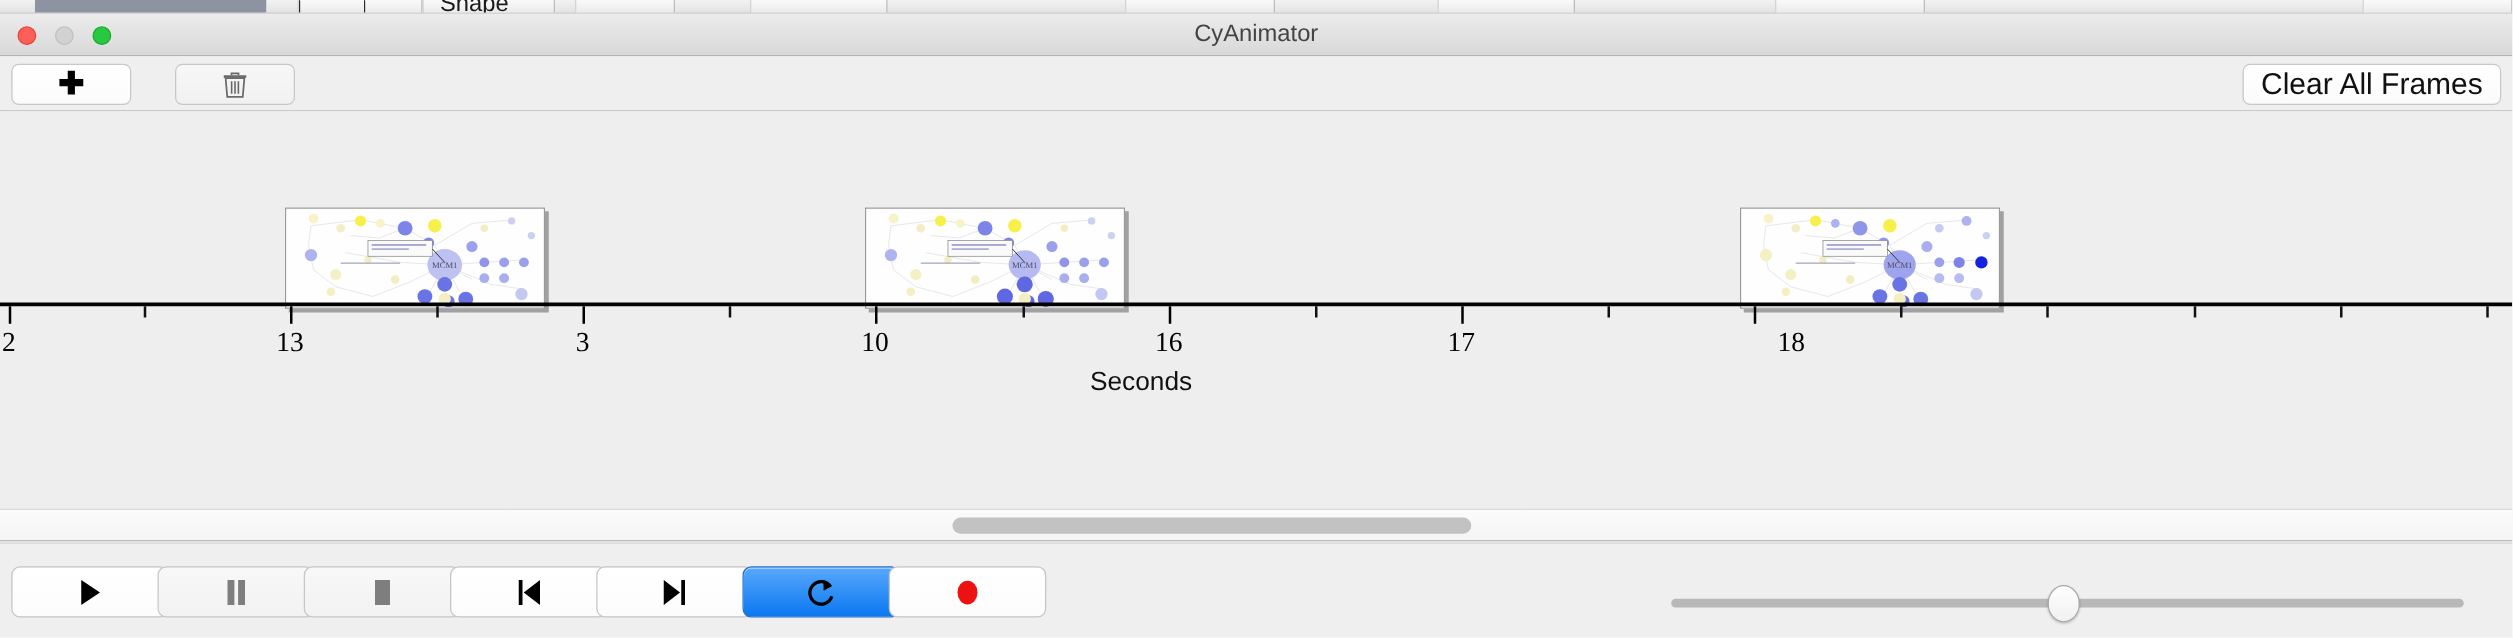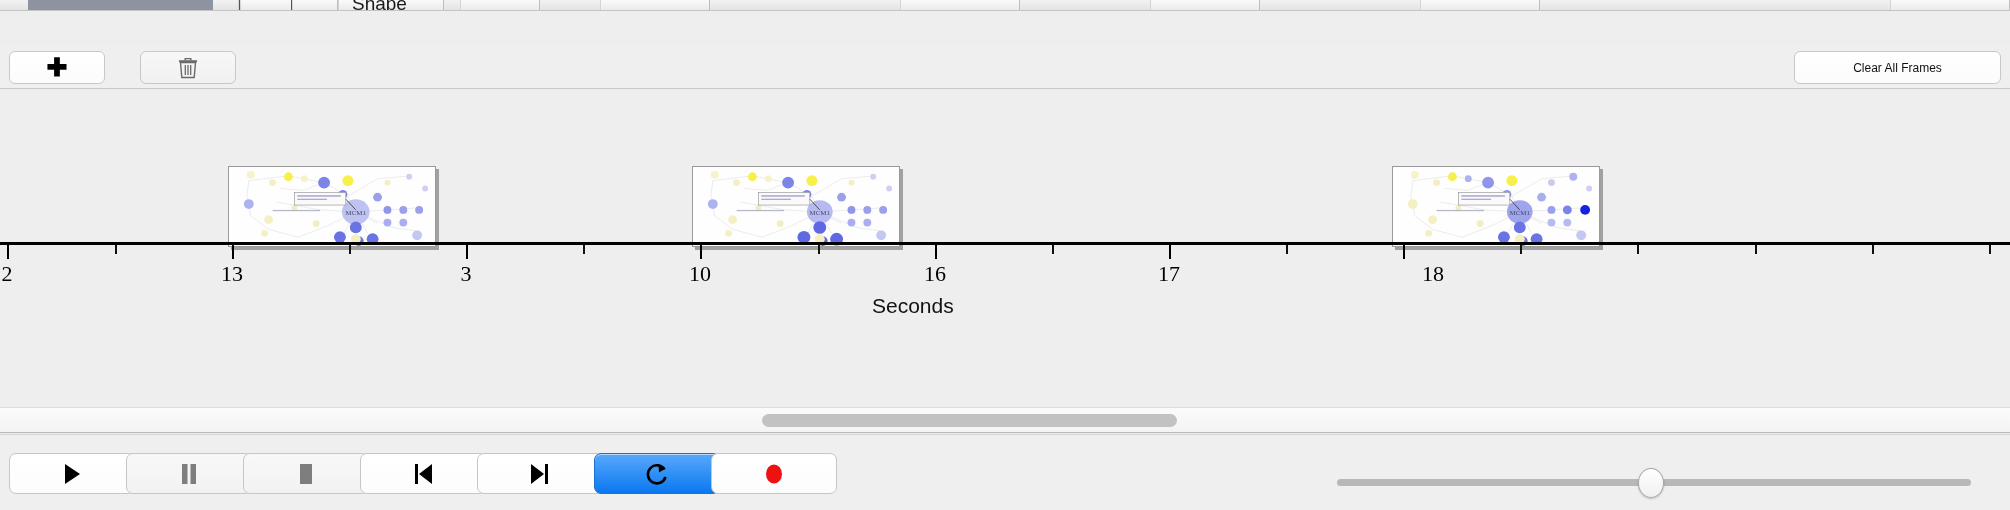--- a/index.html
+++ b/index.html
@@ -105,21 +105,21 @@
     display: flex;
     align-items: center;
     justify-content: center;
     cursor: pointer;
   }
   .tbtn.dim { background: linear-gradient(#f7f7f7, #f1f1f1); }
   #add-frame-button   { left: 9px;  width: 96px; }
   #delete-frame-button{ left: 140px; width: 96px; }
   #clear-frames-button{
     right: 9px; width: 207px;
-    font-size: 12px; color: #111;
+    font-size: 24px; color: #111;
   }
   .plus-glyph { font-size: 25px; font-weight: bold; color: #000; line-height: 1; }
   .trash-svg { width: 20px; height: 22px; }
 
   
   .timeline {
     position: absolute;
     left: 0; top: 89px;
     width: 2010px; height: 318px;
     background: #eeeeee;
@@ -255,20 +255,26 @@
     <div class="bg-tab" style="left:600px;width:110px;"></div>
     <div class="bg-tab" style="left:900px;width:120px;"></div>
     <div class="bg-tab" style="left:1150px;width:110px;"></div>
     <div class="bg-tab" style="left:1420px;width:120px;"></div>
     <div class="bg-tab" style="left:1890px;width:120px;"></div>
     <div class="bg-mark" style="left:238px;">|</div>
     <div class="bg-mark" style="left:290px;">|</div>
     <div class="bg-text" style="left:352px;">Shape</div>
   </div>
 
+  <div class="titlebar">
+    <div class="traffic close"></div>
+    <div class="traffic min"></div>
+    <div class="traffic max"></div>
+    <div class="win-title">CyAnimator</div>
+  </div>
 
   <div class="toolbar">
 
     <div class="tbtn" id="add-frame-button">
       <span class="plus-glyph">✚</span>
     </div>
 
     <div class="tbtn dim" id="delete-frame-button">
       <svg class="trash-svg" viewBox="0 0 20 22">
         <path d="M2.5 5.5 H17.5 L16.2 20.5 H3.8 Z" fill="none" stroke="#6a6a6a" stroke-width="1.4"></path>

